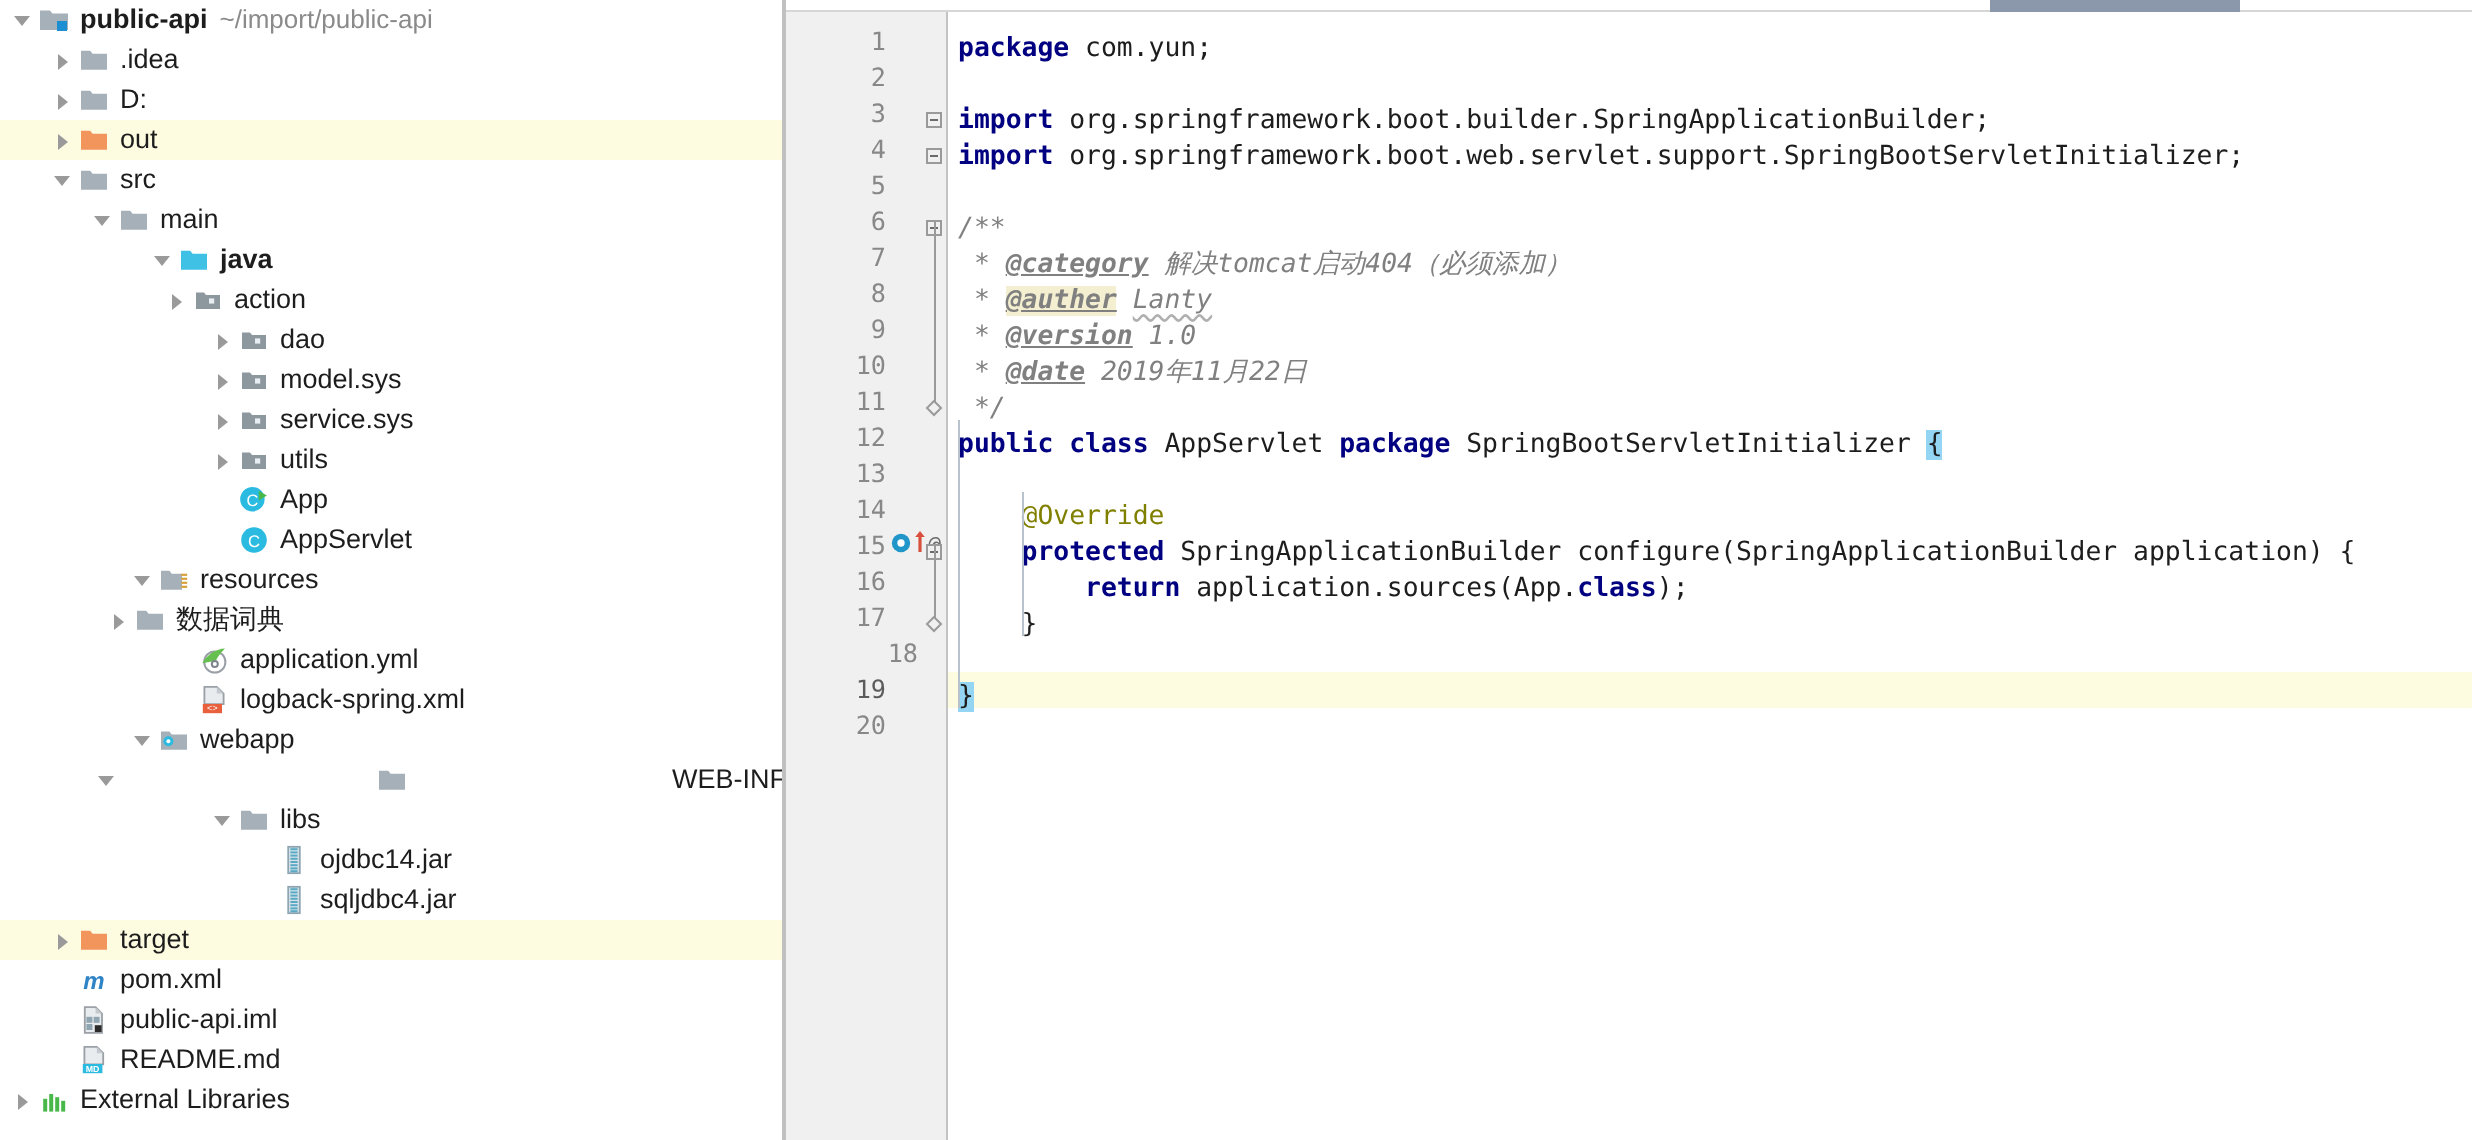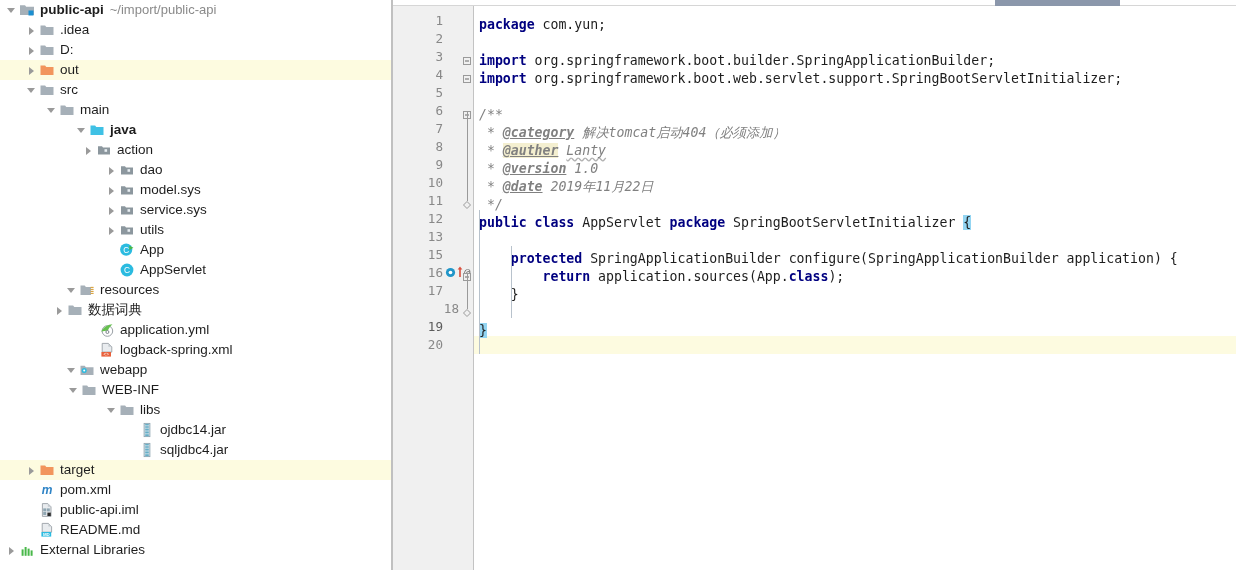--- a/index.html
+++ b/index.html
@@ -396,21 +396,21 @@
           <span class="arrow expanded"></span>
           <span class="ic">
             <svg width="16" height="16" viewBox="0 0 16 16">
         <path d="M1.5 3.8h4.2l1.2 1.5H14.5v7.6H1.5z" fill="#a6b0b8"></path>
         <circle cx="5.2" cy="8.6" r="2.5" fill="#2bbbe0"></circle>
         <circle cx="5.2" cy="8.6" r="1" fill="#ffffff"></circle>
             </svg>
           </span>
           <span class="lbl">webapp</span>
         </div>
-        <div class="row" style="padding-left: 68px;">
+        <div class="row" style="padding-left: 48px; justify-content: space-between;">
           <span class="arrow expanded"></span>
           <span class="ic">
             <svg width="16" height="16" viewBox="0 0 16 16">
         <path d="M1.5 3.4h4.6l1.2 1.5H14.5v8H1.5z" fill="#a6b0b8"></path>
             </svg>
           </span>
           <span class="lbl">WEB-INF</span>
         </div>
         <div class="row" style="padding-left: 106px;">
           <span class="arrow expanded"></span>
@@ -541,20 +541,21 @@
           <div class="ln-row" style="height: 18px;"><span class="ln-num">4</span><span class="ln-code"><span class="kw">import</span> org.springframework.boot.web.servlet.support.SpringBootServletInitializer;</span></div>
           <div class="ln-row" style="height: 18px;"><span class="ln-num">5</span><span class="ln-code"></span></div>
           <div class="ln-row" style="height: 18px;"><span class="ln-num">6</span><span class="ln-code"><span class="cmt">/**</span></span></div>
           <div class="ln-row" style="height: 18px;"><span class="ln-num">7</span><span class="ln-code"><span class="cmt"> * <span class="tag">@category</span> 解决tomcat启动404（必须添加）</span></span></div>
           <div class="ln-row" style="height: 18px;"><span class="ln-num">8</span><span class="ln-code"><span class="cmt"> * <span class="tag-warn">@auther</span> <span class="typo">Lanty</span></span></span></div>
           <div class="ln-row" style="height: 18px;"><span class="ln-num">9</span><span class="ln-code"><span class="cmt"> * <span class="tag">@version</span> 1.0</span></span></div>
           <div class="ln-row" style="height: 18px;"><span class="ln-num">10</span><span class="ln-code"><span class="cmt"> * <span class="tag">@date</span> 2019年11月22日</span></span></div>
           <div class="ln-row" style="height: 18px;"><span class="ln-num">11</span><span class="ln-code"><span class="cmt"> */</span></span></div>
           <div class="ln-row" style="height: 18px;"><span class="ln-num">12</span><span class="ln-code"><span class="kw">public</span> <span class="kw">class</span> AppServlet <span class="kw">package</span> SpringBootServletInitializer <span class="brk">{</span></span></div>
           <div class="ln-row" style="height: 18px;"><span class="ln-num">13</span><span class="ln-code"></span></div>
+          <div class="ln-row" style="height: 18px;"><span class="ln-num">14</span><span class="ln-code">    <span class="anno">@Override</span></span></div>
           <div class="ln-row" style="height: 18px;"><span class="ln-num">15</span><span class="ln-code">    <span class="kw">protected</span> SpringApplicationBuilder configure(SpringApplicationBuilder application) {</span></div>
           <div class="ln-row" style="height: 18px;"><span class="ln-num">16</span><span class="ln-code">        <span class="kw">return</span> application.sources(App.<span class="kw">class</span>);</span></div>
           <div class="ln-row" style="height: 18px;"><span class="ln-num">17</span><span class="ln-code">    }</span></div>
           <div class="ln-row" style="height: 18px; margin-left: 16px;"><span class="ln-num">18</span><span class="ln-code"></span></div>
           <div class="ln-row" style="height: 18px;"><span class="ln-num" style="color: rgb(92, 92, 92);">19</span><span class="ln-code"><span class="brk">}</span></span></div>
           <div class="ln-row" style="height: 18px;"><span class="ln-num">20</span><span class="ln-code"></span></div>
         </div>
       <div id="gutter-icons">
           <div style="position: absolute; left: 52px; top: 260px; height: 14px; display: flex; align-items: center; gap: 1px;">
             <span style="display:inline-block">

